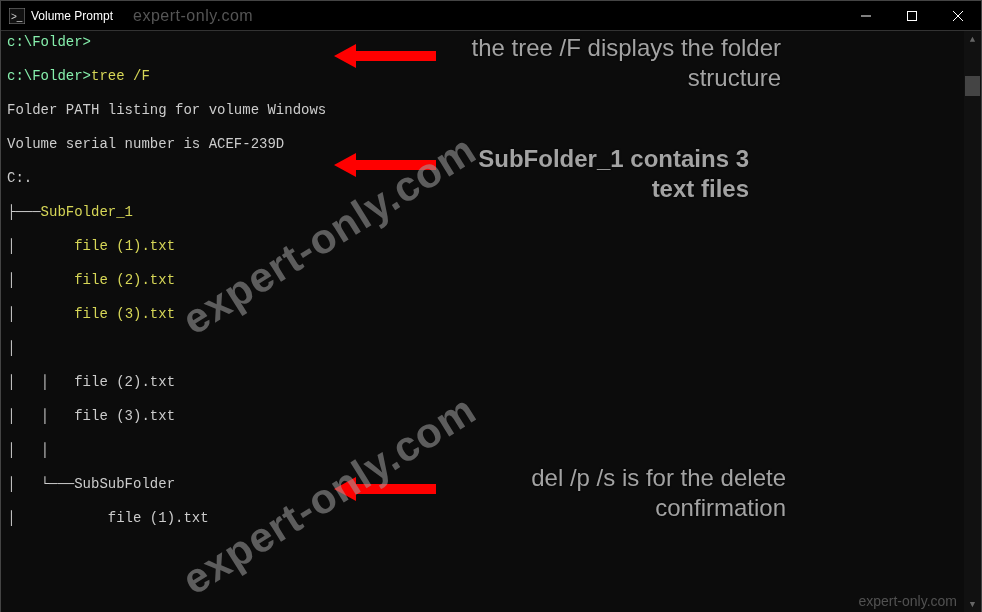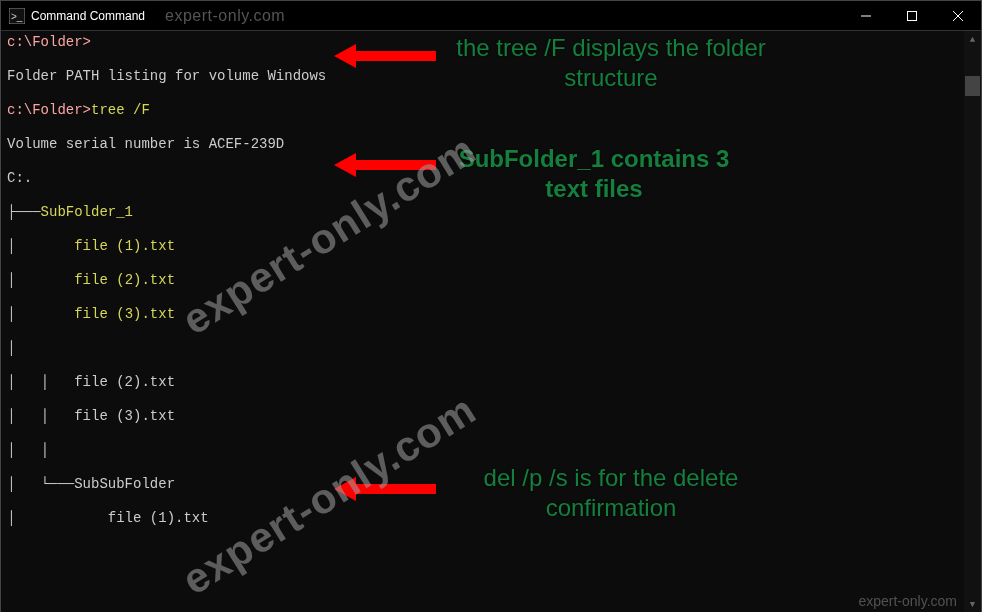--- a/index.html
+++ b/index.html
@@ -8,46 +8,46 @@
   .titlebar { height: 30px; background: #000; display: flex; align-items: center; color: #fff; font-family: 'Segoe UI', sans-serif; font-size: 12px; border-bottom: 1px solid #333; }
   .titlebar .icon { width: 16px; height: 16px; margin: 0 6px 0 8px; display: flex; align-items: center; justify-content: center; }
   .titlebar .title { flex: 0 0 auto; padding-right: 20px; }
   .titlebar .wm-text { color: #555; font-size: 16px; letter-spacing: 0.5px; }
   .winbtns { margin-left: auto; display: flex; height: 100%; }
   .winbtn { width: 46px; height: 100%; display: flex; align-items: center; justify-content: center; color: #fff; }
   .winbtn svg { width: 10px; height: 10px; }
   .client { position: relative; width: 100%; height: 582px; background: #0c0c0c; }
   .terminal { position: absolute; left: 6px; top: 3px; right: 20px; bottom: 0; color: #ccc; font-size: 14px; line-height: 17px; white-space: pre; }
   .line { display: block; }
-  .prompt { color: #fca5a5; }
+  .prompt { color: #86efac; }
   .cmd-yellow { color: #d6d657; }
   .folder-yellow { color: #d6d657; }
   .scrollbar { position: absolute; right: 0; top: 0; width: 17px; height: 582px; background: #111; }
   .sb-up, .sb-down { width: 17px; height: 17px; display: flex; align-items: center; justify-content: center; color: #666; font-size: 9px; }
   .sb-down { position: absolute; bottom: 0; }
   .sb-thumb { position: absolute; top: 45px; width: 15px; left: 1px; height: 20px; background: #444; }
   .arrow { position: absolute; }
   .arrow-body { height: 10px; background: #ff0000; }
   .arrow-head { width: 0; height: 0; border-top: 12px solid transparent; border-bottom: 12px solid transparent; border-right: 22px solid #ff0000; position: absolute; left: -22px; top: -7px; }
-  .ann-text { color: #15803d; font-family: 'Segoe UI', Arial, sans-serif; font-size: 24px; line-height: 30px; text-align: center; position: absolute; text-shadow: 0 0 2px rgba(0,0,0,0.9); }
+  .ann-text { color: #a3a3a3; font-family: 'Segoe UI', Arial, sans-serif; font-size: 24px; line-height: 30px; text-align: right; position: absolute; text-shadow: 0 0 2px rgba(0,0,0,0.9); }
   .watermark { position: absolute; color: rgba(160,160,160,0.55); font-family: Arial, sans-serif; font-size: 42px; font-weight: bold; transform: rotate(-32deg); transform-origin: center; letter-spacing: 1px; pointer-events: none; }
   .watermark-small { position: absolute; color: rgba(150,150,150,0.5); font-family: Arial, sans-serif; font-size: 14px; pointer-events: none; }
 </style>
 </head>
 <body>
 
 <div class="window">
   <div class="titlebar">
     <span class="icon">
       <svg viewBox="0 0 16 16">
           <rect x="0" y="0" width="16" height="16" fill="#111" stroke="#888"></rect>
           <text x="2" y="12" font-size="10" fill="#ccc">&gt;_</text>
         </svg>
     </span>
-    <span class="title">Command Command</span>
+    <span class="title">Volume Prompt</span>
     <span class="wm-text">expert-only.com</span>
     <div class="winbtns">
       <div class="winbtn">
           <svg viewBox="0 0 10 10">
             <line x1="0" y1="5" x2="10" y2="5" stroke="#fff" stroke-width="1"></line>
           </svg>
         </div>
       <div class="winbtn">
           <svg viewBox="0 0 10 10">
             <rect x="0.5" y="0.5" width="9" height="9" fill="none" stroke="#fff" stroke-width="1"></rect>
@@ -57,22 +57,22 @@
           <svg viewBox="0 0 10 10">
             <line x1="0" y1="0" x2="10" y2="10" stroke="#fff" stroke-width="1"></line>
             <line x1="10" y1="0" x2="0" y2="10" stroke="#fff" stroke-width="1"></line>
           </svg>
         </div>
     </div>
   </div>
 
   <div class="client">
     <div class="terminal" id="terminal"><span class="line"><span class="prompt">c:\Folder&gt;</span></span>
+<span class="line"><span class="prompt">c:\Folder&gt;</span><span class="cmd-yellow">tree /F</span></span>
 <span class="line"><span>Folder PATH listing for volume Windows</span></span>
-<span class="line"><span class="prompt">c:\Folder&gt;</span><span class="cmd-yellow">tree /F</span></span>
 <span class="line"><span>Volume serial number is ACEF-239D</span></span>
 <span class="line"><span>C:.</span></span>
 <span class="line"><span>├───</span><span class="folder-yellow">SubFolder_1</span></span>
 <span class="line"><span>│       </span><span class="folder-yellow">file (1).txt</span></span>
 <span class="line"><span>│       </span><span class="folder-yellow">file (2).txt</span></span>
 <span class="line"><span>│       </span><span class="folder-yellow">file (3).txt</span></span>
 <span class="line"><span>│</span></span>
 <span class="line"><span>│   │   file (2).txt</span></span>
 <span class="line"><span>│   │   file (3).txt</span></span>
 <span class="line"><span>│   │</span></span>

